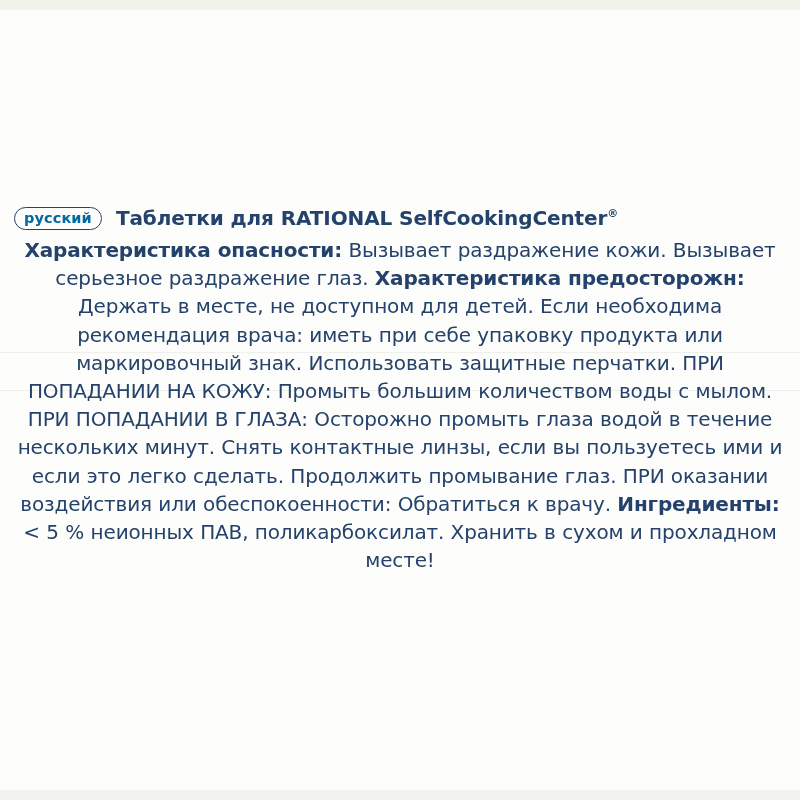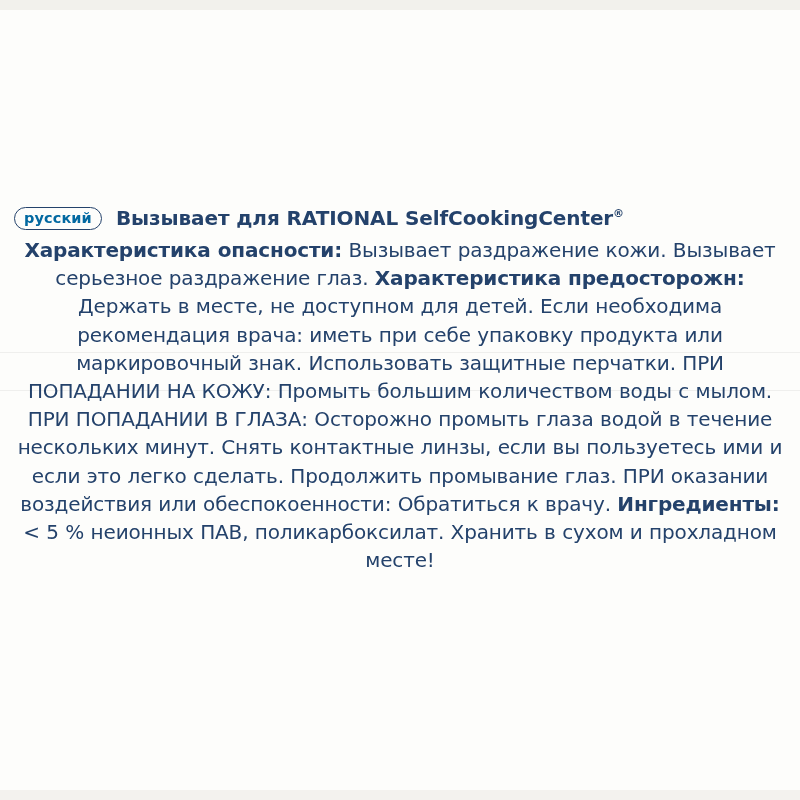--- a/index.html
+++ b/index.html
@@ -107,18 +107,18 @@
   <div class="panel"></div>
   <div class="edge-top"></div>
   <div class="edge-bottom"></div>
   <div class="seam s1"></div>
   <div class="seam s2"></div>
 
   <div class="label-block">
     <div class="title-row">
       <span class="lang-pill">русский</span>
       <span class="title-text">
-        <span>Вызывает для RATIONAL SelfCookingCenter</span><sup>®</sup>
+        <span>Таблетки для RATIONAL SelfCookingCenter</span><sup>®</sup>
       </span>
     </div>
     <div class="body-text"><b>Характеристика опасности:</b><span> Вызывает раздражение кожи. Вызывает серьезное раздражение глаз. </span><b>Характеристика предосторожн:</b><span> Держать в месте, не доступном для детей. Если необходима рекомендация врача: иметь при себе упаковку продукта или маркировочный знак. Использовать защитные перчатки. ПРИ ПОПАДАНИИ НА КОЖУ: Промыть большим количеством воды с мылом. ПРИ ПОПАДАНИИ В ГЛАЗА: Осторожно промыть глаза водой в течение нескольких минут. Снять контактные линзы, если вы пользуетесь ими и если это легко сделать. Продолжить промывание глаз. ПРИ оказании воздействия или обеспокоенности: Обратиться к врачу. </span><b>Ингредиенты:</b><span> &lt; 5 % неионных ПАВ, поликарбоксилат. Хранить в сухом и прохладном месте!</span></div>
   </div>
 </div>
 
 </body></html>

